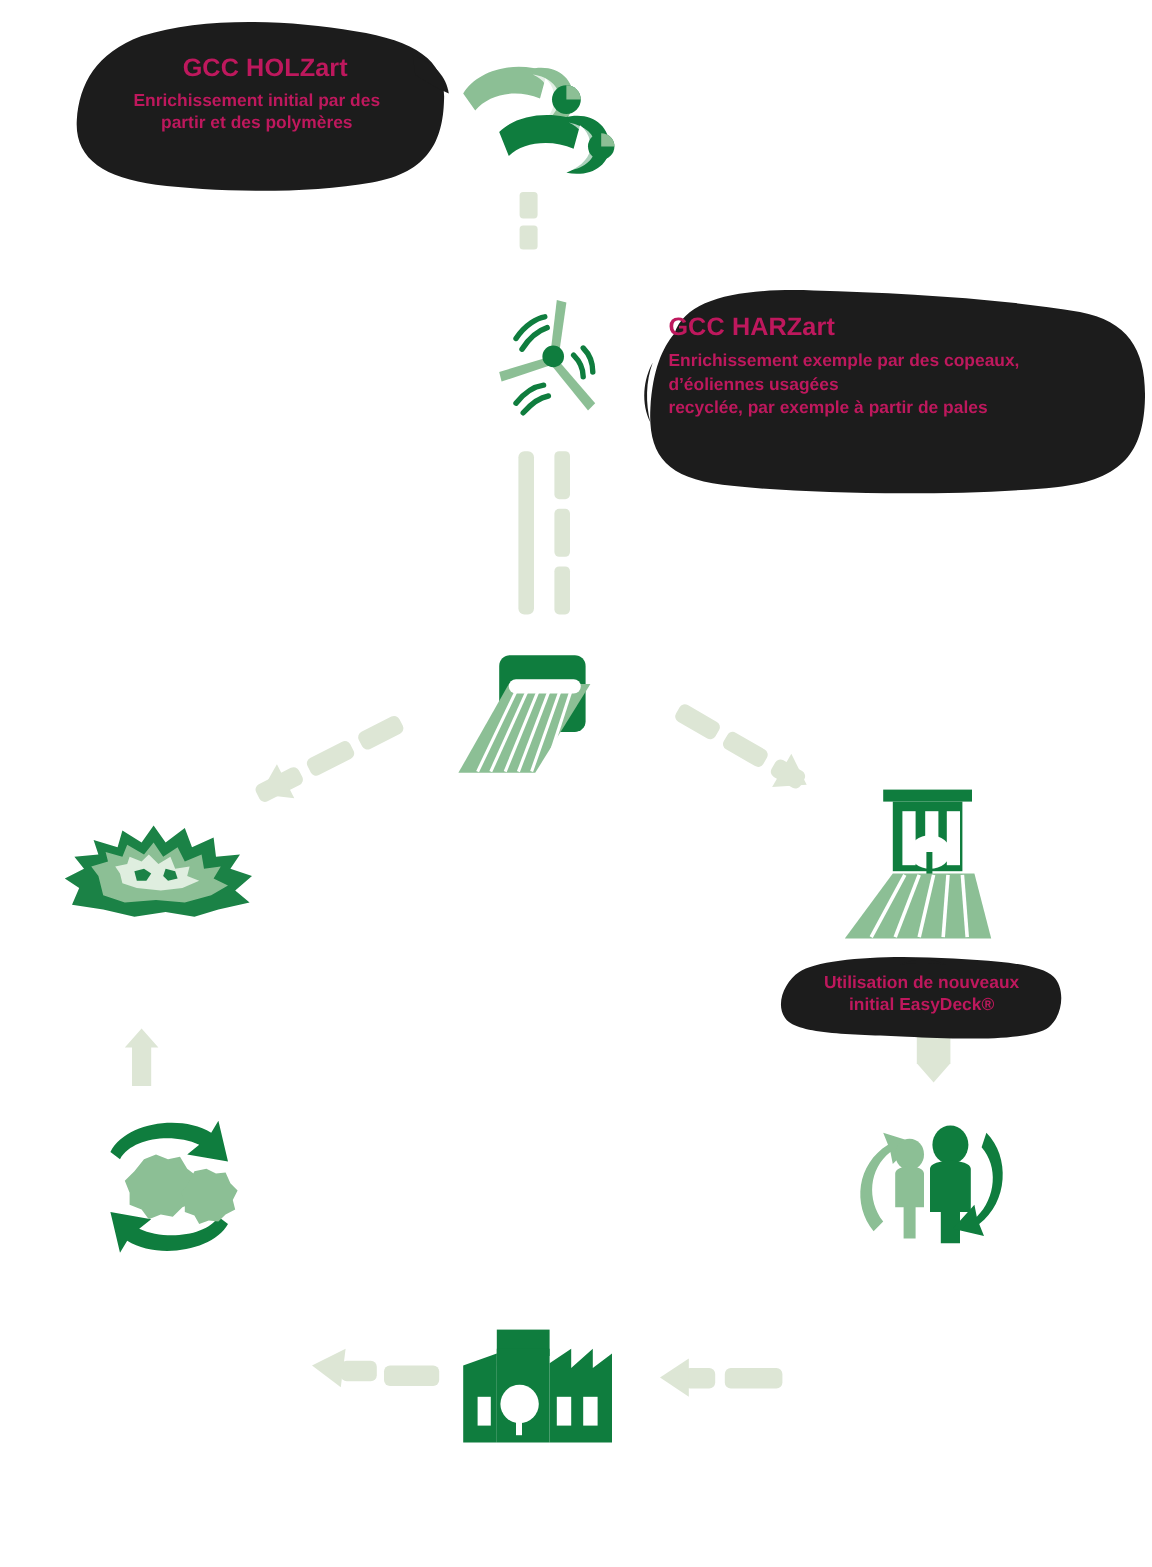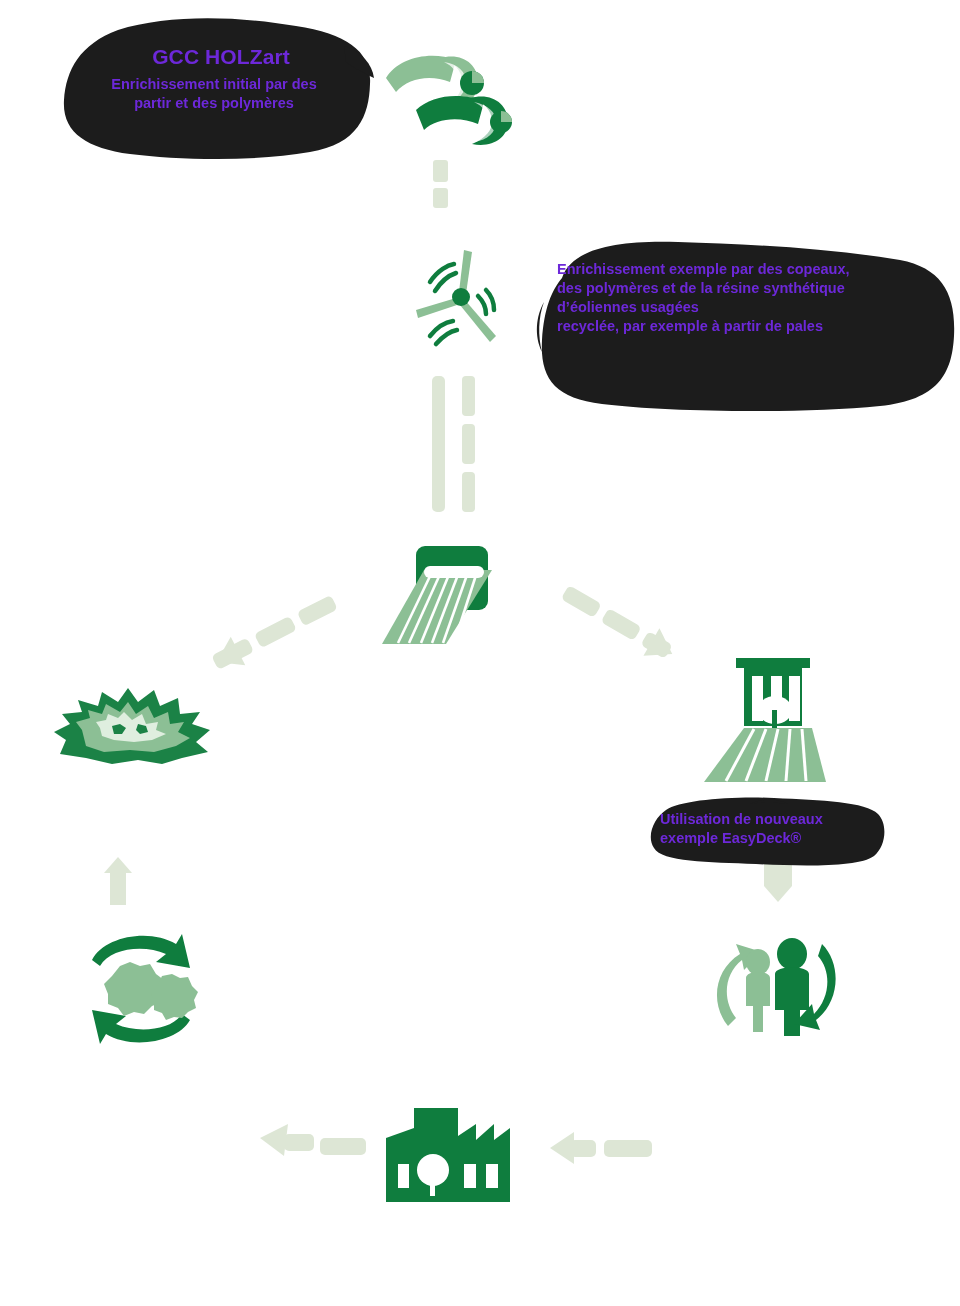--- a/index.html
+++ b/index.html
@@ -24,21 +24,21 @@
   }
 
   .node {
     position: absolute;
   }
   .node svg { display: block; }
 
   
   .tooltip {
     position: absolute;
-    color: #6d28d9;
+    color: #be185d;
     font-weight: bold;
     line-height: 1.26;
     box-sizing: border-box;
   }
   .tooltip .blob {
     position: absolute;
     inset: 0;
     z-index: 0;
   }
   .tooltip .tip-text {
@@ -81,21 +81,21 @@
   #tooltip-harzart .tt-title { margin-bottom: 6px; }
   #tooltip-harzart .tt-body  { line-height: 1.32; }
 
   
   #tooltip-easydeck {
     left: 646px;
     top: 796px;
     width: 244px;
     height: 72px;
     padding: 14px 14px 0 14px;
-    text-align: left;
+    text-align: center;
   }
   #tooltip-easydeck .tt-body { font-size: 14.5px; line-height: 1.3; }
 
   .arrow-soft { position: absolute; }
 </style>
 </head>
 <body>
 
 <div id="stage">
 
@@ -323,33 +323,33 @@
 
   <div class="tooltip" id="tooltip-harzart">
     <svg class="blob" viewBox="0 0 432 188" preserveAspectRatio="none">
       <path d="M34 46 C44 16, 90 8, 150 10 C220 12, 300 16, 372 28
                C414 36, 428 62, 426 104 C424 142, 410 168, 352 174
                C270 182, 140 180, 74 172 C26 166, 12 146, 14 108
                C16 76, 24 58, 34 46 Z" fill="#1c1c1c"></path>
       <path d="M16 70 C8 84, 6 104, 14 120 C10 104, 10 86, 16 70 Z" fill="#1c1c1c"></path>
     </svg>
     <div class="tip-text">
+      <div class="tt-title">GCC HARZart</div>
       <div class="tt-body">Enrichissement exemple par des copeaux,</div>
-      <div class="tt-body">des polymères et de la résine synthétique</div>
       <div class="tt-body">d’éoliennes usagées</div>
       <div class="tt-body">recyclée, par exemple à partir de pales</div>
     </div>
   </div>
 
   <div class="tooltip" id="tooltip-easydeck">
     <svg class="blob" viewBox="0 0 244 72" preserveAspectRatio="none">
       <path d="M20 14 C34 4, 86 0, 128 2 C176 4, 220 6, 232 18
                C242 28, 240 50, 228 60 C212 72, 150 70, 110 68
                C62 66, 16 66, 8 52 C0 40, 8 22, 20 14 Z" fill="#1c1c1c"></path>
       <path d="M104 8 C116 2, 132 2, 142 8 C128 6, 116 6, 104 8 Z" fill="#1c1c1c"></path>
     </svg>
     <div class="tip-text">
       <div class="tt-body">Utilisation de nouveaux</div>
-      <div class="tt-body">exemple EasyDeck®</div>
+      <div class="tt-body">initial EasyDeck®</div>
     </div>
   </div>
 
 </div>
 
 </body></html>

